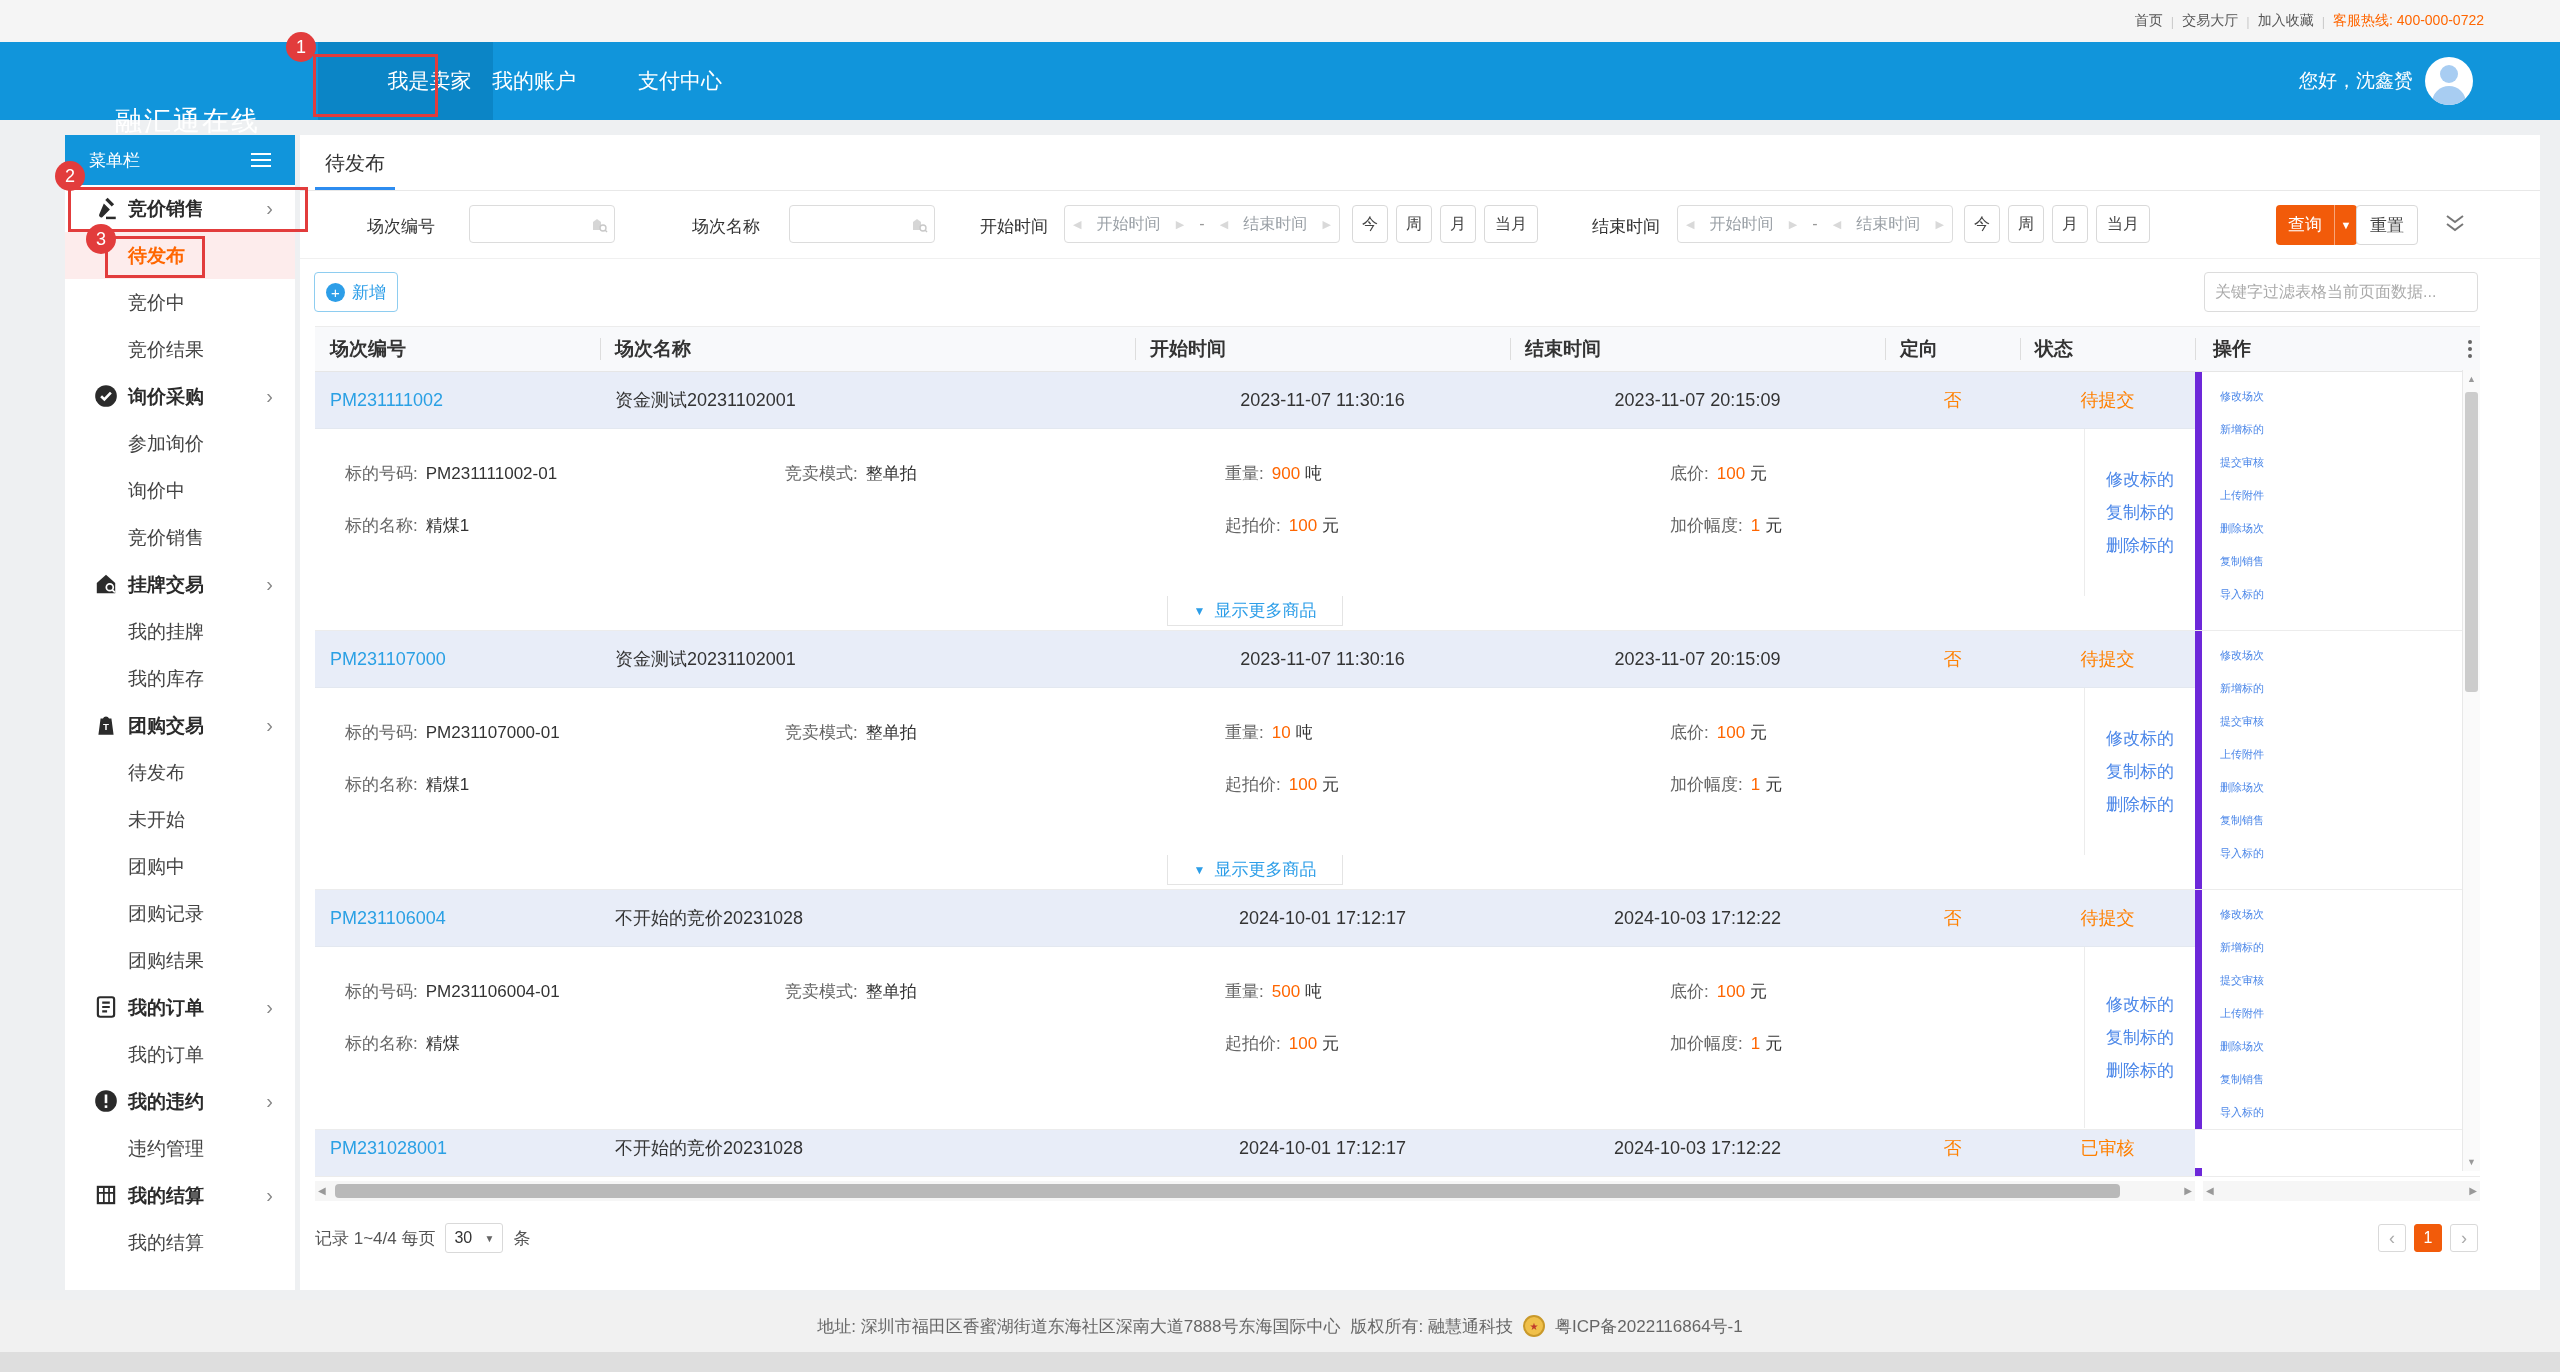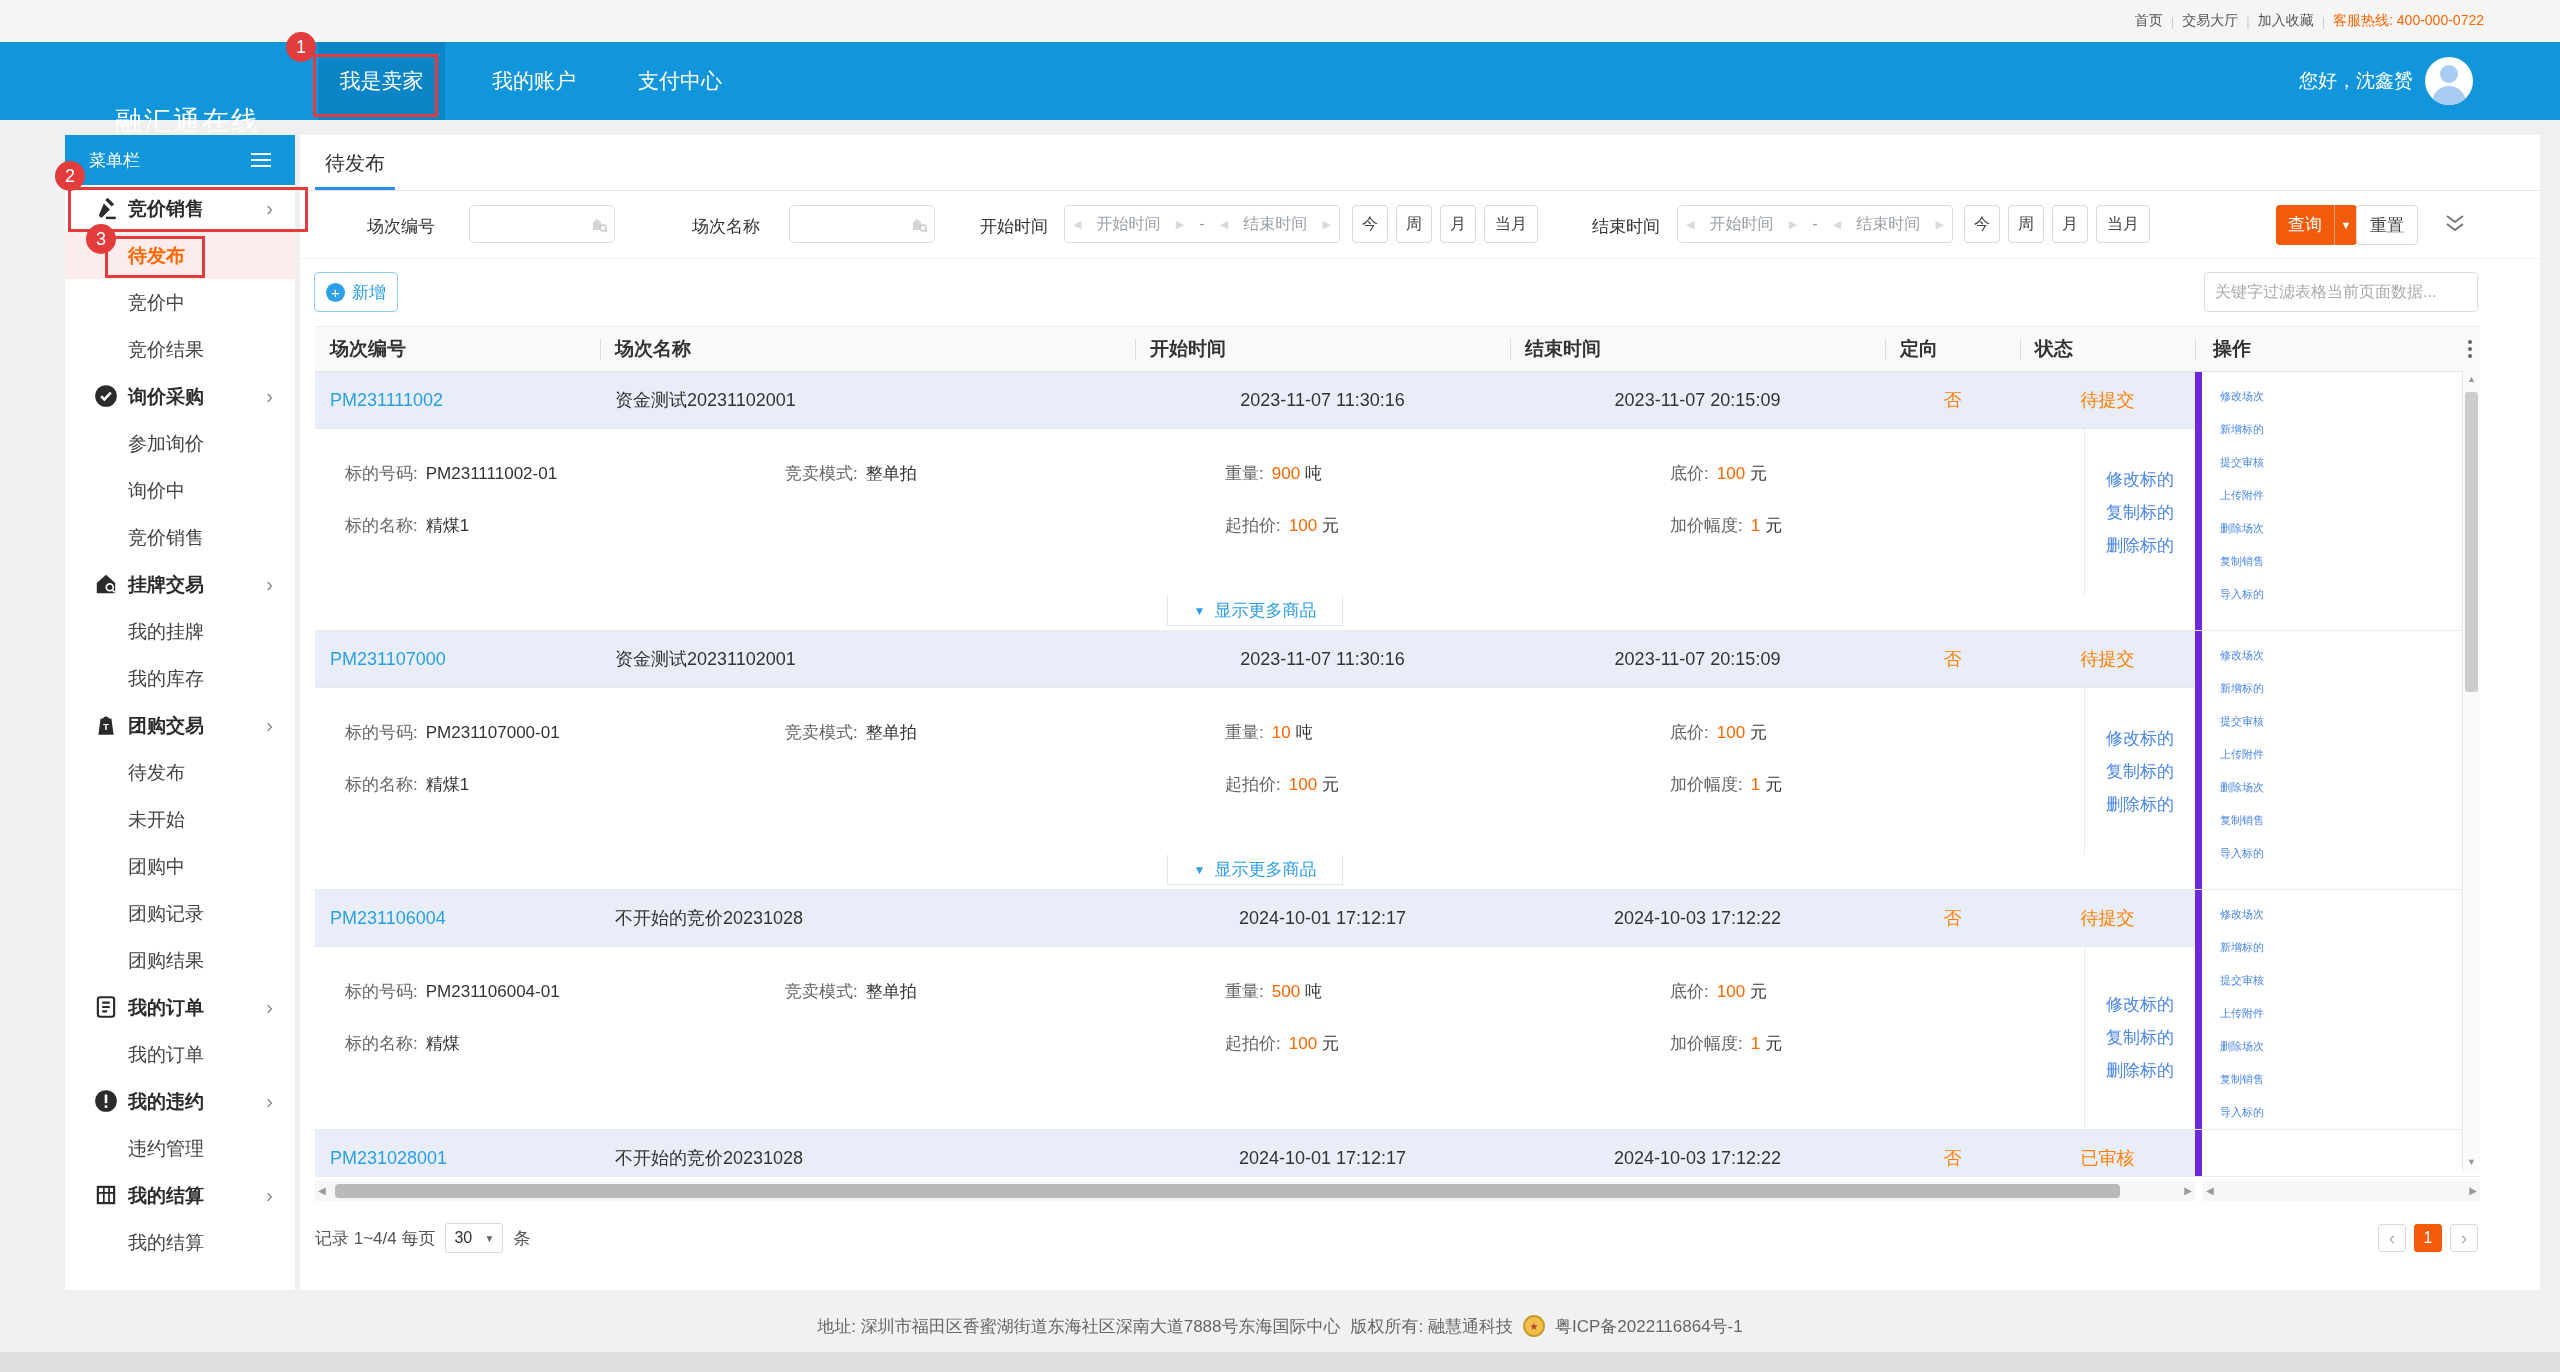--- a/index.html
+++ b/index.html
@@ -17,21 +17,21 @@
     padding-right:76px;box-sizing:border-box;font-size:14px;color:#555;}
   .topbar .sep{color:#ccc;font-size:13px;}
   .topbar .hotline{color:#ff6600;}
 
   
   .navbar{position:absolute;left:0;top:42px;width:100%;height:78px;background:#1195db;color:#fff;}
   .brand{position:absolute;left:115px;top:0;height:78px;display:flex;align-items:center;
     font-size:27px;letter-spacing:2px;margin-top:40px;}
   .nav-item{position:absolute;top:0;height:78px;display:flex;align-items:center;justify-content:center;
     font-size:21px;cursor:pointer;}
-  .nav-item.active{background:#0b85c6;}
+  .nav-item.active{background:#0b85c6;padding-left:48px;}
   .nav-right{position:absolute;right:87px;top:0;height:78px;display:flex;align-items:center;gap:12px;}
   .greeting{font-size:19px;}
   .avatar{width:48px;height:48px;border-radius:50%;background:#fff;position:relative;overflow:hidden;}
   .avatar .head{position:absolute;top:8px;left:15px;width:18px;height:18px;border-radius:50%;background:#a8cdf2;}
   .avatar .torso{position:absolute;top:29px;left:7px;width:34px;height:22px;border-radius:17px 17px 0 0;background:#a8cdf2;}
 
   
   .sidebar{position:absolute;left:65px;top:135px;width:230px;height:1155px;background:#fff;}
   .sidebar-title{height:50px;background:#1195db;color:#fff;display:flex;align-items:center;
     justify-content:space-between;padding:0 24px;font-size:17px;}
@@ -119,21 +119,21 @@
   .dv{color:#333;}
   .onum{color:#ff6600;margin-right:5px;}
   .sub-actions{width:110px;border-left:1px solid #ececec;display:flex;flex-direction:column;
     justify-content:center;gap:10px;text-align:center;font-size:17px;}
   .sub-actions a{color:#4a86e8;}
   .expander-row{height:34px;display:flex;justify-content:center;align-items:flex-start;}
   .expander{height:30px;border:1px solid #e4e4e4;border-top:none;display:flex;align-items:center;
     gap:9px;padding:0 26px;color:#2d9ee8;font-size:17px;cursor:pointer;box-sizing:border-box;background:#fff;}
   .expander .tri{font-size:12px;}
   .row-group{border-bottom:1px solid #ececec;}
-  .row-group.clipped{height:46px;overflow:hidden;}
+  .row-group.clipped{height:46px;overflow:hidden;align-items:flex-end;}
 
   
   .vscroll{position:absolute;top:44px;right:0;width:18px;height:801px;background:#fafafa;
     border-left:1px solid #e8e8e8;box-sizing:border-box;}
   .vscroll .sarr{position:absolute;left:0;width:17px;text-align:center;font-size:9px;color:#999;cursor:pointer;}
   .vscroll .up{top:4px;} .vscroll .down{bottom:4px;}
   .vscroll .thumb{position:absolute;left:2px;top:22px;width:13px;height:300px;background:#ccc;border-radius:3px;cursor:pointer;}
 
   
   .hscroll-row{margin:4px 0 0 15px;width:2165px;display:flex;gap:8px;height:20px;}

